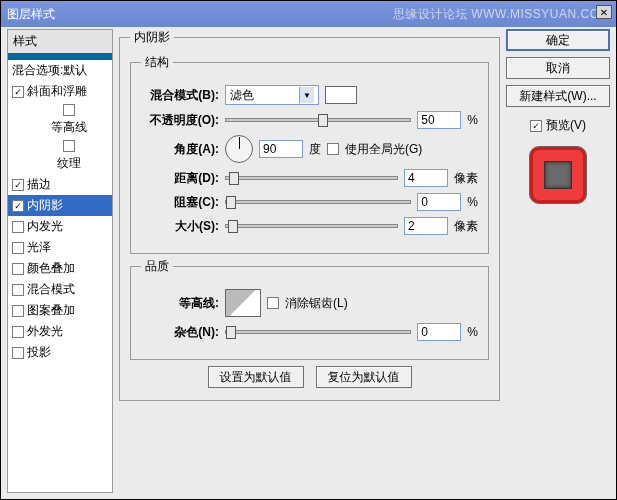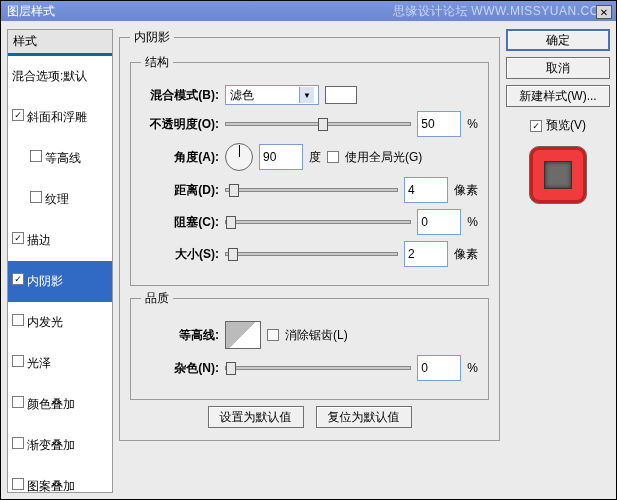--- a/index.html
+++ b/index.html
@@ -1,37 +1,37 @@
 <!DOCTYPE html>
 <html><head>
 <meta charset="utf-8">
 <style>
 * { box-sizing: border-box; font-family: "Microsoft YaHei", SimSun, sans-serif; font-size: 12px; }
 body { margin: 0; background: #fff; }
 .window { width: 617px; height: 500px; background: #ebebeb; border: 1px solid #000; position: relative; }
-.titlebar { height: 20px; background: linear-gradient(#7a96df,#6b87d0); color: #fff; padding: 3px 6px; display: flex; justify-content: space-between; align-items: center; }
+.titlebar { height: 26px; background: linear-gradient(#7a96df,#6b87d0); color: #fff; padding: 3px 6px; display: flex; justify-content: space-between; align-items: center; }
 .titlebar .wm { color: #cdd6ef; font-size: 10px; letter-spacing: .5px; }
 .closebtn { width: 16px; height: 14px; background: #d8d8d8; border: 1px solid #555; display: flex; align-items: center; justify-content: center; position: absolute; right: 4px; top: 4px; font-size: 10px; cursor: pointer; }
 .body { position: absolute; top: 22px; left: 0; right: 0; bottom: 0; padding: 6px; display: flex; gap: 6px; }
 .styles-list { width: 106px; background: #fff; border: 1px solid #9a9a9a; }
-.styles-list .hdr { background: #e4e4e4; border-bottom: 3px solid #0369a1; padding: 3px 5px; }
-.styles-list .row { padding: 12px 4px; display: flex; gap: 3px; white-space: nowrap; }
+.styles-list .hdr { background: #e4e4e4; border-bottom: 7px solid #0369a1; padding: 3px 5px; }
+.styles-list .row { padding: 2px 4px; display: flex; align-items: center; gap: 3px; white-space: nowrap; }
 .styles-list .row.selected { background: #316ac5; color: #fff; }
 .styles-list .row .cb { width: 12px; height: 12px; border: 1px solid #7a7a7a; background: #fff; display: inline-flex; align-items: center; justify-content: center; font-size: 9px; color: #000; }
-.styles-list .row.indent { padding-left: 22px; }
+.styles-list .row.indent { padding-left: 22px; flex-direction: column; }
 .center { flex: 1; display: flex; flex-direction: column; gap: 8px; }
 fieldset { border: 1px solid #9a9a9a; padding: 8px 10px 12px 10px; margin: 0; }
 legend { padding: 0 4px; }
 .form-row { display: flex; align-items: center; margin: 6px 0; gap: 6px; }
 .lbl { width: 78px; text-align: right; font-weight: bold; }
 .slider { flex: 1; height: 4px; background: #c9c9c9; border: 1px solid #888; position: relative; }
 .slider .thumb { position: absolute; top: -5px; width: 10px; height: 13px; background: #e8e8e8; border: 1px solid #555; }
 .combo { width: 94px; height: 20px; border: 1px solid #7c9dd6; background: #fff; padding: 1px 4px; display: flex; align-items: center; justify-content: space-between; }
 .combo .arrow { width: 15px; height: 16px; background: #dbe4f4; border-left: 1px solid #7c9dd6; display: flex; align-items: center; justify-content: center; font-size: 8px; }
-.numbox { width: 44px; height: 18px; border: 1px solid #7c9dd6; background: #fff; padding: 12px 3px; display: flex; align-items: center; }
+.numbox { width: 44px; height: 18px; border: 1px solid #7c9dd6; background: #fff; padding: 4px 3px; display: flex; align-items: center; }
 .swatch { width: 32px; height: 18px; border: 1px solid #666; background: #fff; }
 .angle-dial { width: 28px; height: 28px; border: 1px solid #666; border-radius: 50%; background: #f4f4f4; position: relative; }
 .angle-dial .hand { position: absolute; left: 50%; top: 50%; width: 12px; height: 1px; background: #000; transform-origin: 0 0; transform: rotate(-90deg); }
 .cb-inline { width: 12px; height: 12px; border: 1px solid #7a7a7a; background: #fff; display: inline-flex; align-items: center; justify-content: center; font-size: 9px; }
 .contour { width: 36px; height: 28px; border: 1px solid #666; background: linear-gradient(135deg,#bbb 0 50%,#fff 50% 100%); display: inline-block; }
 .btn-row { display: flex; gap: 12px; justify-content: center; margin-top: 6px; }
 .button { min-width: 96px; height: 22px; border: 1px solid #707070; background: #f0f0f0; display: flex; align-items: center; justify-content: center; cursor: pointer; box-shadow: 1px 1px 0 #fff inset; }
 .right { width: 104px; display: flex; flex-direction: column; gap: 6px; align-items: stretch; }
 .right .button { width: 100%; }
 .right .button.primary { border: 2px solid #4a6fbf; }
@@ -86,21 +86,21 @@
           <div class="row">
             <span class="cb"></span>
             <span>光泽</span>
           </div>
           <div class="row">
             <span class="cb"></span>
             <span>颜色叠加</span>
           </div>
           <div class="row">
             <span class="cb"></span>
-            <span>渐变叠加</span>
+            <span>混合模式</span>
           </div>
           <div class="row">
             <span class="cb"></span>
             <span>图案叠加</span>
           </div>
           <div class="row">
             <span class="cb"></span>
             <span>外发光</span>
           </div>
           <div class="row">

